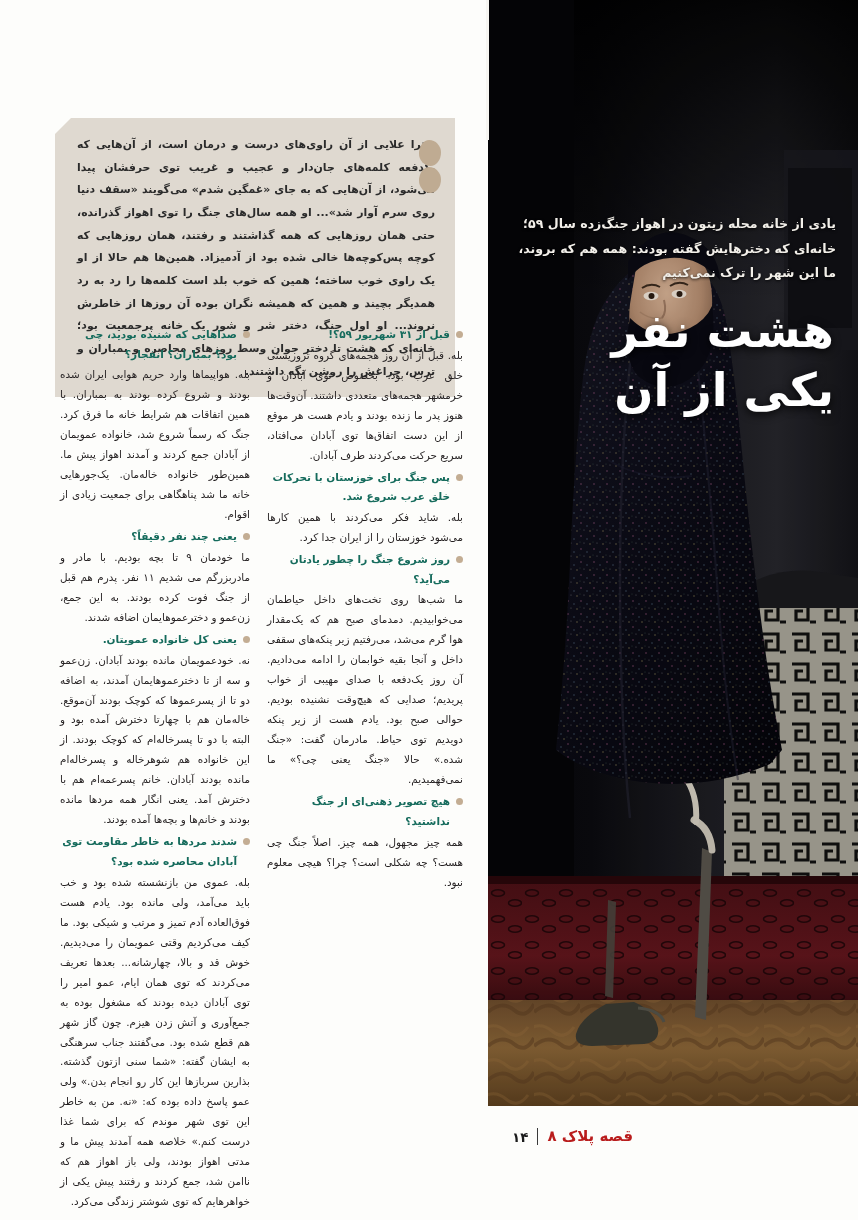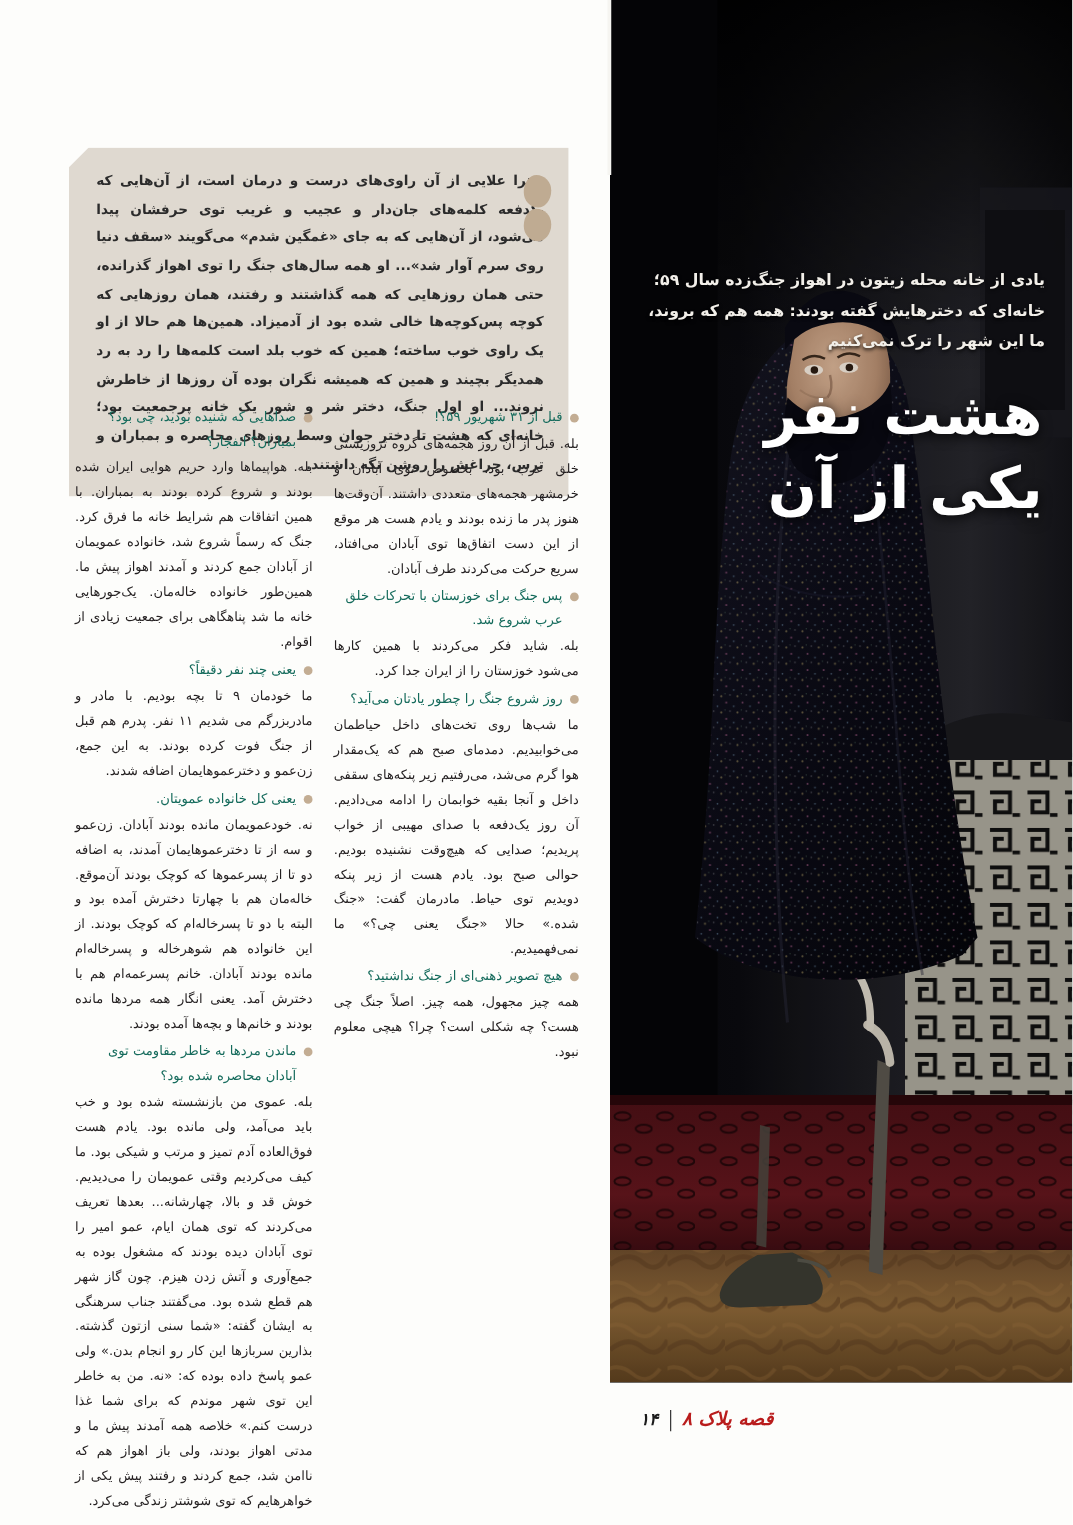--- a/index.html
+++ b/index.html
@@ -115,21 +115,21 @@
     color: #231f20;
     font-size: 10.4px;
     line-height: 1.92;
   }
   #col-right { left: 60px; width: 190px; }
   #col-mid   { left: 267px; width: 196px; }
 
   .qa { margin-bottom: 2px; }
   .q {
     color: #156b5c;
-    font-weight: 400;
+    font-weight: 700;
     font-size: 10.5px;
     line-height: 1.88;
     text-align: right;
     margin-top: 15px;
     margin-bottom: 1px;
     position: relative;
     padding-right: 13px;
   }
   .q:first-child, .qa:first-child .q { margin-top: 0; }
   .q::before {
@@ -157,22 +157,22 @@
     width: 858px;
     height: 40px;
     direction: rtl;
   }
   #footer-inner {
     position: absolute;
     left: 512px;
     top: 0;
     display: flex;
     flex-direction: row-reverse;
+    align-items: center;
     gap: 9px;
-    font-style: italic;
   }
   #page-number {
     font-size: 13.5px;
     color: #1b1b1b;
     font-weight: 600;
     letter-spacing: .5px;
   }
   #footer-divider {
     width: 1px;
     height: 17px;
@@ -362,21 +362,21 @@
       <div class="q">یعنی چند نفر دقیقاً؟</div>
       <div class="a">ما خودمان ۹ تا بچه بودیم. با مادر و مادربزرگم می شدیم ۱۱ نفر. پدرم هم قبل از جنگ فوت کرده بودند. به این جمع، زن‌عمو و دخترعموهایمان اضافه شدند.</div>
     </div>
 
     <div class="qa">
       <div class="q">یعنی کل خانواده عمویتان.</div>
       <div class="a">نه. خودعمویمان مانده بودند آبادان. زن‌عمو و سه از تا دخترعموهایمان آمدند، به اضافه دو تا از پسرعموها که کوچک بودند آن‌موقع. خاله‌مان هم با چهارتا دخترش آمده بود و البته با دو تا پسرخاله‌ام که کوچک بودند. از این خانواده هم شوهرخاله و پسرخاله‌ام مانده بودند آبادان. خانم پسرعمه‌ام هم با دخترش آمد. یعنی انگار همه مردها مانده بودند و خانم‌ها و بچه‌ها آمده بودند.</div>
     </div>
 
     <div class="qa">
-      <div class="q">ماندن مردها به خاطر مقاومت توی آبادان محاصره شده بود؟</div>
+      <div class="q">شدند مردها به خاطر مقاومت توی آبادان محاصره شده بود؟</div>
       <div class="a">بله. عموی من بازنشسته شده بود و خب باید می‌آمد، ولی مانده بود. یادم هست فوق‌العاده آدم تمیز و مرتب و شیکی بود. ما کیف می‌کردیم وقتی عمویمان را می‌دیدیم. خوش قد و بالا، چهارشانه... بعدها تعریف می‌کردند که توی همان ایام، عمو امیر را توی آبادان دیده بودند که مشغول بوده به جمع‌آوری و آتش زدن هیزم. چون گاز شهر هم قطع شده بود. می‌گفتند جناب سرهنگی به ایشان گفته: «شما سنی ازتون گذشته. بذارین سربازها این کار رو انجام بدن.» ولی عمو پاسخ داده بوده که: «نه. من به خاطر این توی شهر موندم که برای شما غذا درست کنم.»
 خلاصه همه آمدند پیش ما و مدتی اهواز بودند، ولی باز اهواز هم که ناامن شد، جمع کردند و رفتند پیش یکی از خواهرهایم که توی شوشتر زندگی می‌کرد.</div>
     </div>
 
   </div>
 
   <div class="col" id="col-mid">
 
 
     <div class="qa">

